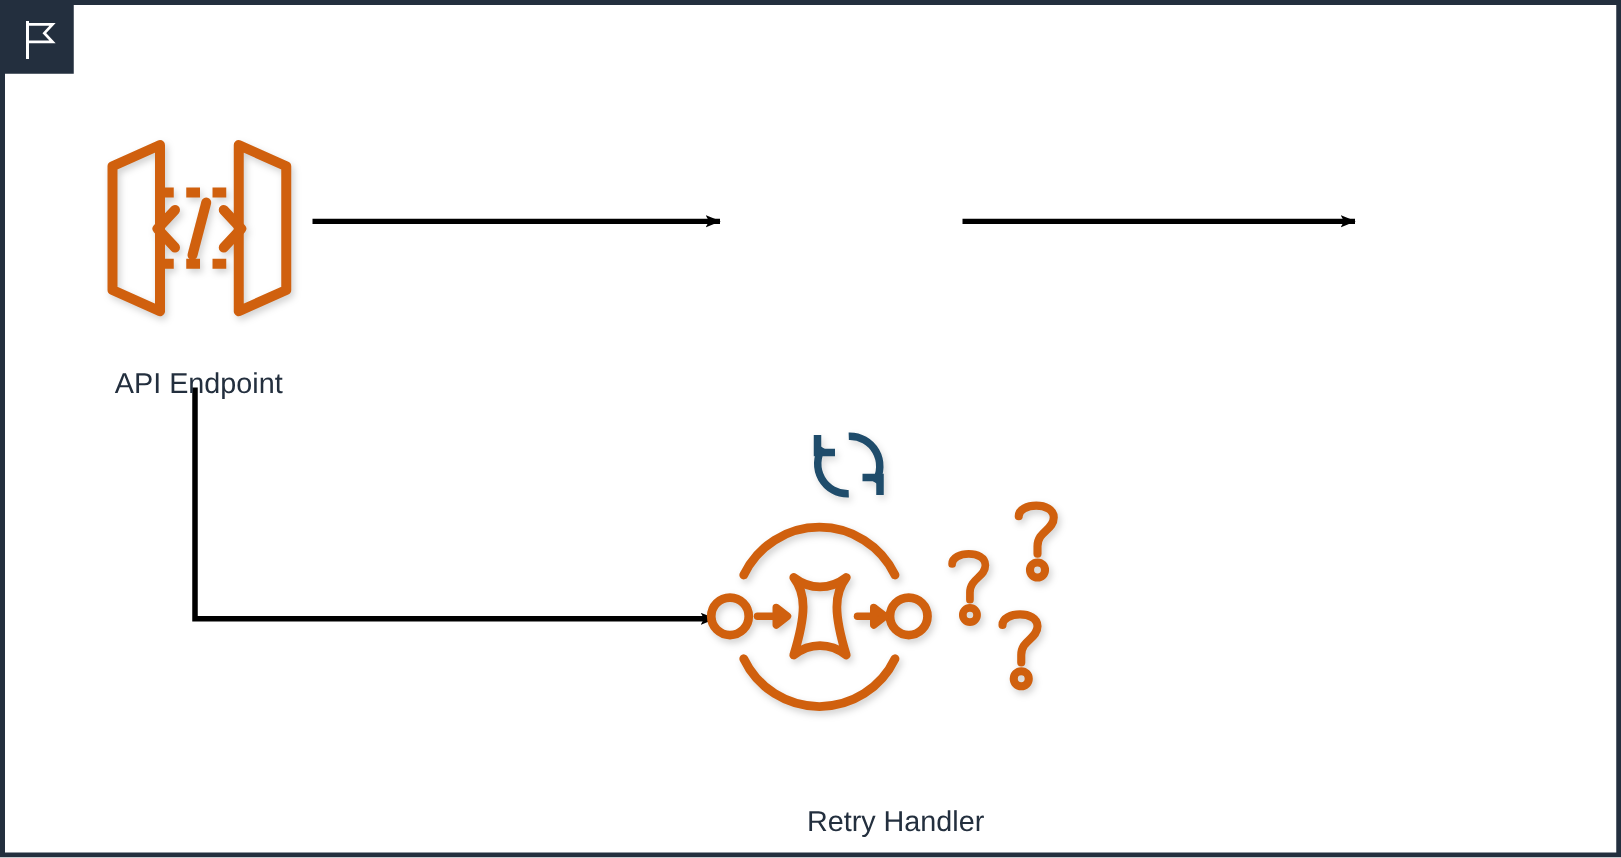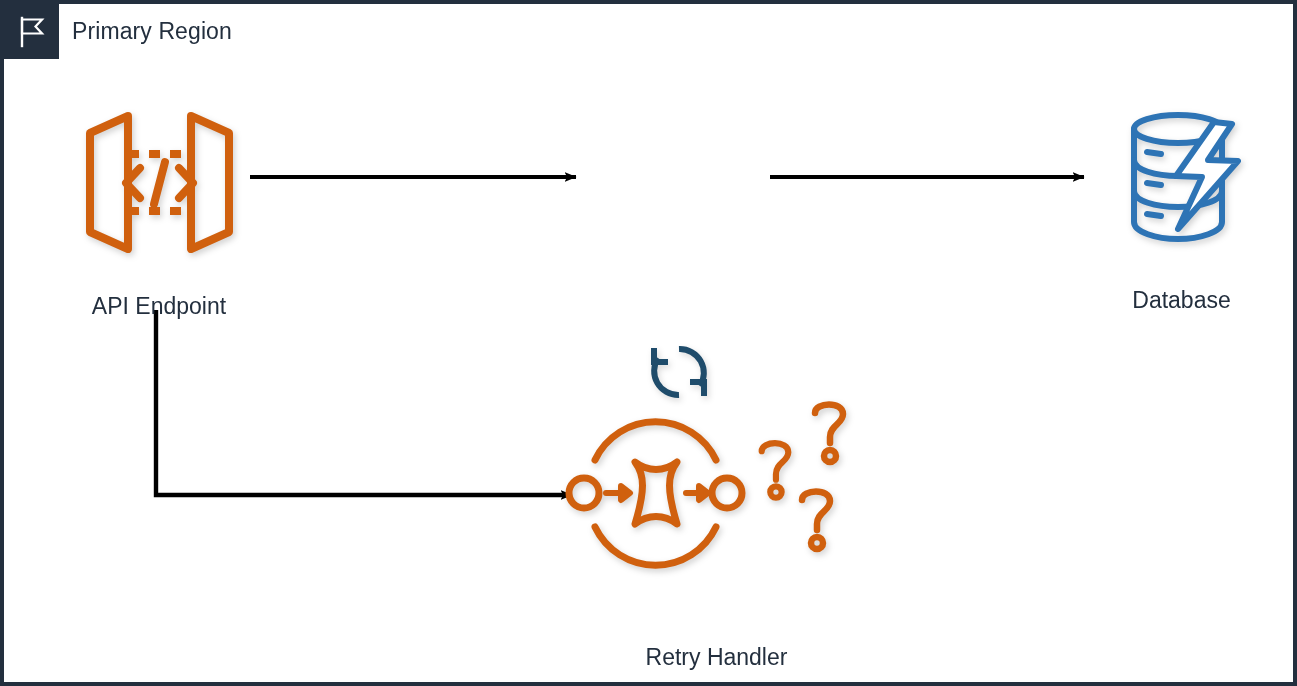--- a/index.html
+++ b/index.html
@@ -90,21 +90,20 @@
 <body>
 
 <div id="canvas">
 
   <div id="region-badge">
     <svg width="34" height="34" viewBox="0 0 34 34">
       <path d="M7 3 L7 31" stroke="#ffffff" stroke-width="2.4" stroke-linecap="square" fill="none"></path>
       <path d="M7 4.5 L27 4.5 L20.5 11.5 L27 18.5 L7 18.5 Z" stroke="#ffffff" stroke-width="2.2" fill="none" stroke-linejoin="miter"></path>
     </svg>
   </div>
-  <div id="region-title">Primary Region</div>
 
   <svg id="edges" viewBox="0 0 1297 686">
     <defs>
       <marker id="arrowhead" markerWidth="12" markerHeight="10" refX="11.4" refY="5" orient="auto" markerUnits="userSpaceOnUse">
         <path d="M0,0.2 L12,5 L0,9.8 L2.6,5 Z" fill="#000000"></path>
       </marker>
     </defs>
 
     <g>
       <line x1="246" y1="173" x2="572" y2="173" stroke="#000000" stroke-width="4.2" marker-end="url(#arrowhead)"></line>
@@ -134,40 +133,20 @@
       <g fill="none" stroke="#d0600e" stroke-width="8" stroke-linecap="round" stroke-linejoin="round">
         <path d="M68 76 L54 91 L68 106"></path>
         <path d="M107 76 L121 91 L107 106"></path>
         <path d="M93 70 L82 112"></path>
       </g>
     </svg>
     <div class="node-label">API Endpoint</div>
   </div>
 
 
-  <div class="node" id="node-db">
-    <svg class="node-icon" width="132" height="145" viewBox="0 0 132 145">
-      <g fill="none" stroke="#2e74b5" stroke-width="6" stroke-linecap="round" stroke-linejoin="round">
-
-        <path d="M18 25 L18 118 C18 128, 40 135, 62 135 C84 135, 106 128, 106 118 L106 25"></path>
-
-        <ellipse cx="62" cy="25" rx="44" ry="14"></ellipse>
-
-        <path d="M18 56 C18 66, 40 72, 62 72 C84 72, 106 66, 106 56"></path>
-        <path d="M18 87 C18 97, 40 103, 62 103 C84 103, 106 97, 106 87"></path>
-
-        <path d="M31 48 L45 50"></path>
-        <path d="M31 79 L45 81"></path>
-        <path d="M31 110 L45 112"></path>
-      </g>
-
-      <path d="M98 18 L60 72 L86 73 L62 125 L122 57 L92 56 L116 20 Z" fill="#ffffff" stroke="#2e74b5" stroke-width="6" stroke-linejoin="round" stroke-linecap="round"></path>
-    </svg>
-    <div class="node-label">Database</div>
-  </div>
 
   <svg id="retry-loop-icon" width="78" height="62" viewBox="0 0 78 62">
     <g fill="none" stroke="#1f4c6b" stroke-width="6" stroke-linecap="butt" stroke-linejoin="miter">
       <path d="M39 8 A24 24 0 0 1 60 45"></path>
       <path d="M39 54 A24 24 0 0 1 18 17"></path>
       <polyline points="14,7 14,21 28,21"></polyline>
       <polyline points="64,55 64,41 50,41"></polyline>
     </g>
   </svg>
 

